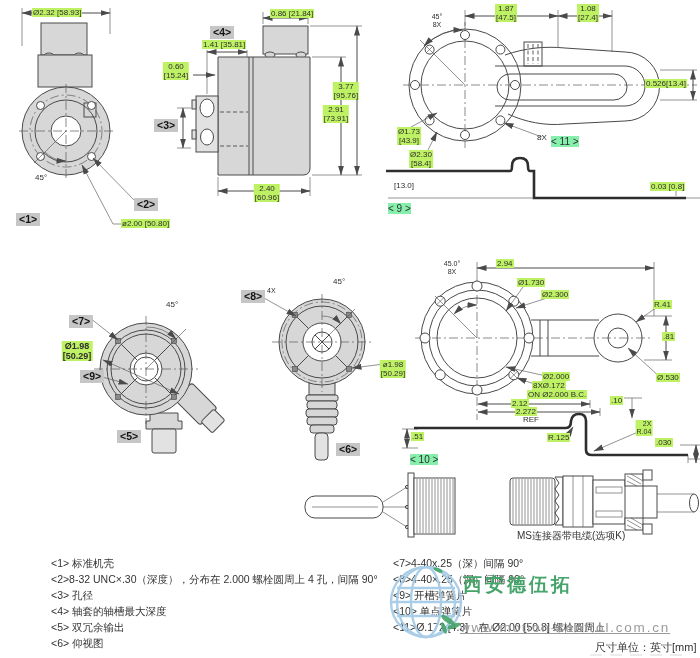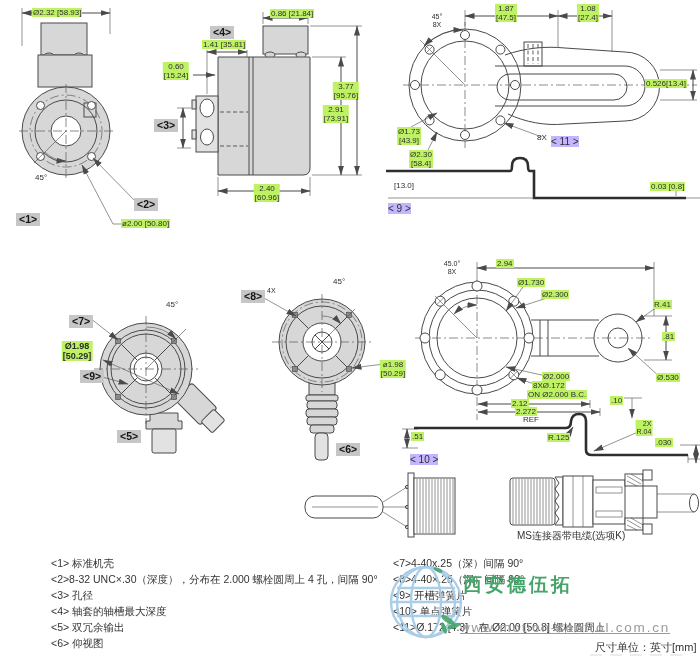--- a/index.html
+++ b/index.html
@@ -8,21 +8,21 @@
   .art{position:absolute;left:0;top:0;}
   
   .t{position:absolute;color:#2e2e2e;font-size:8px;line-height:9px;white-space:pre-line;
      background:#bef264;padding:0 1px;z-index:3;}
   .t.c{transform:translateX(-50%);text-align:center;}
   .t.s7{font-size:7px;line-height:8px;}
   .t.nobg{background:transparent;}
   .t.rt{text-align:right;}
   .chip{position:absolute;font-size:10.5px;font-weight:bold;color:#141414;background:#c6c6c6;
         padding:0 3px;line-height:13px;z-index:3;}
-  .pc{position:absolute;font-size:10px;color:#2e2e2e;background:#c4b5fd;line-height:11px;z-index:3;}
+  .pc{position:absolute;font-size:10px;color:#2e2e2e;background:#86efac;line-height:11px;z-index:3;}
   .legend{position:absolute;font-size:10.5px;color:#333;white-space:nowrap;z-index:2;margin-left:36px;}
   .cn{font-size:10px;color:#333;line-height:12px;white-space:pre-line;z-index:3;position:absolute;}
   .footer{position:absolute;font-size:11px;color:#333;z-index:2;white-space:nowrap;}
   
   .wm{position:absolute;z-index:6;white-space:nowrap;}
   .wm-co{font-size:19px;font-weight:bold;letter-spacing:3px;color:#45a469;}
   .wm-ph{font-size:19px;letter-spacing:1.5px;color:#6fa8d8;}
   .wm-web{font-size:13.5px;letter-spacing:1.8px;color:#9b9b9b;text-decoration:underline;}
   
   .ln{stroke:#4a4a4a;stroke-width:1;fill:none;}

